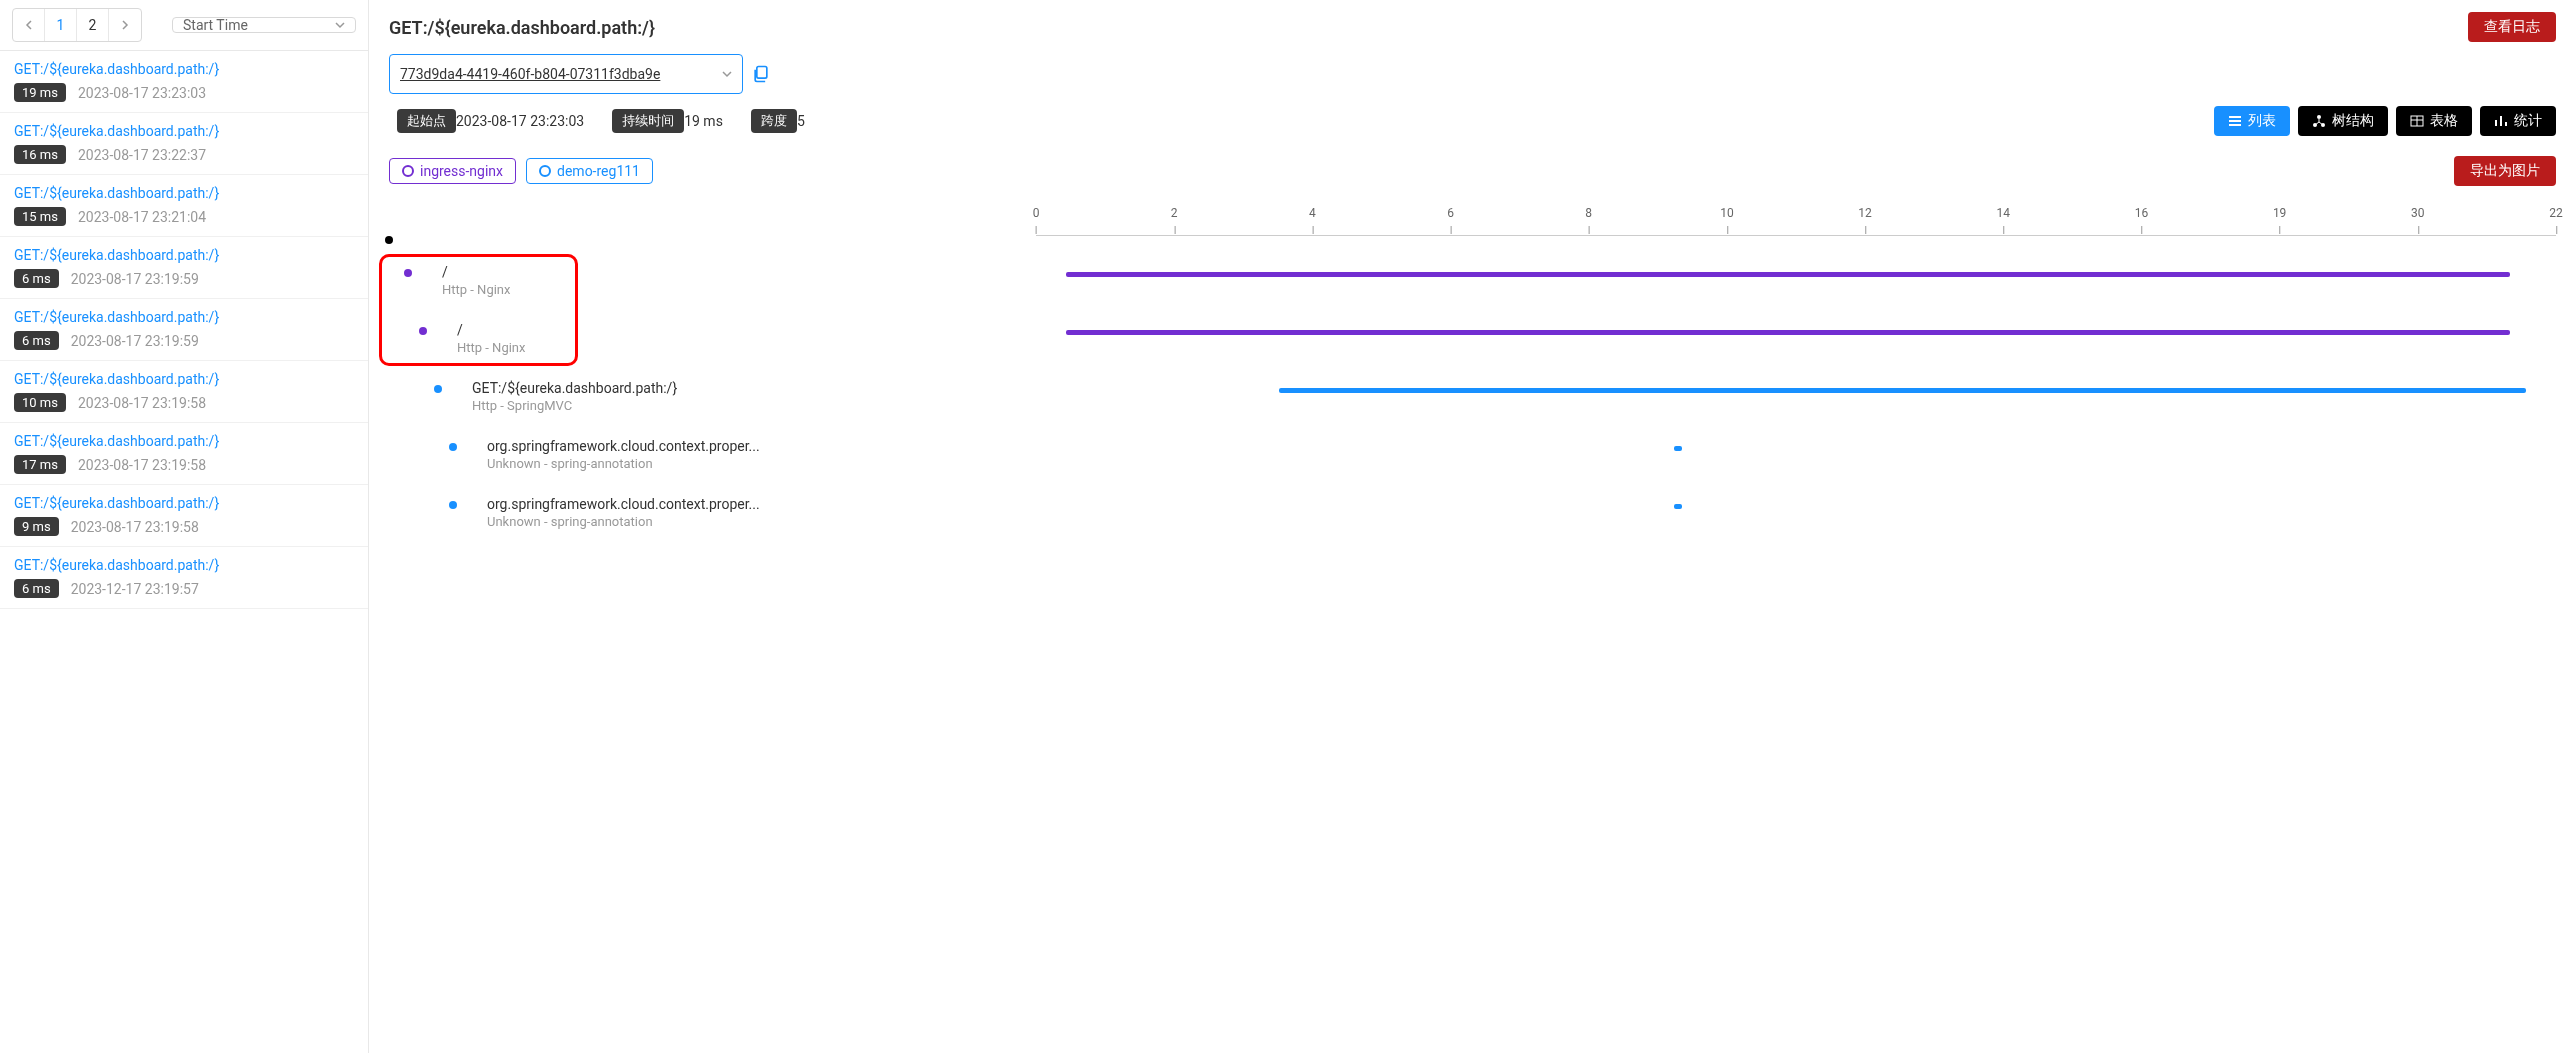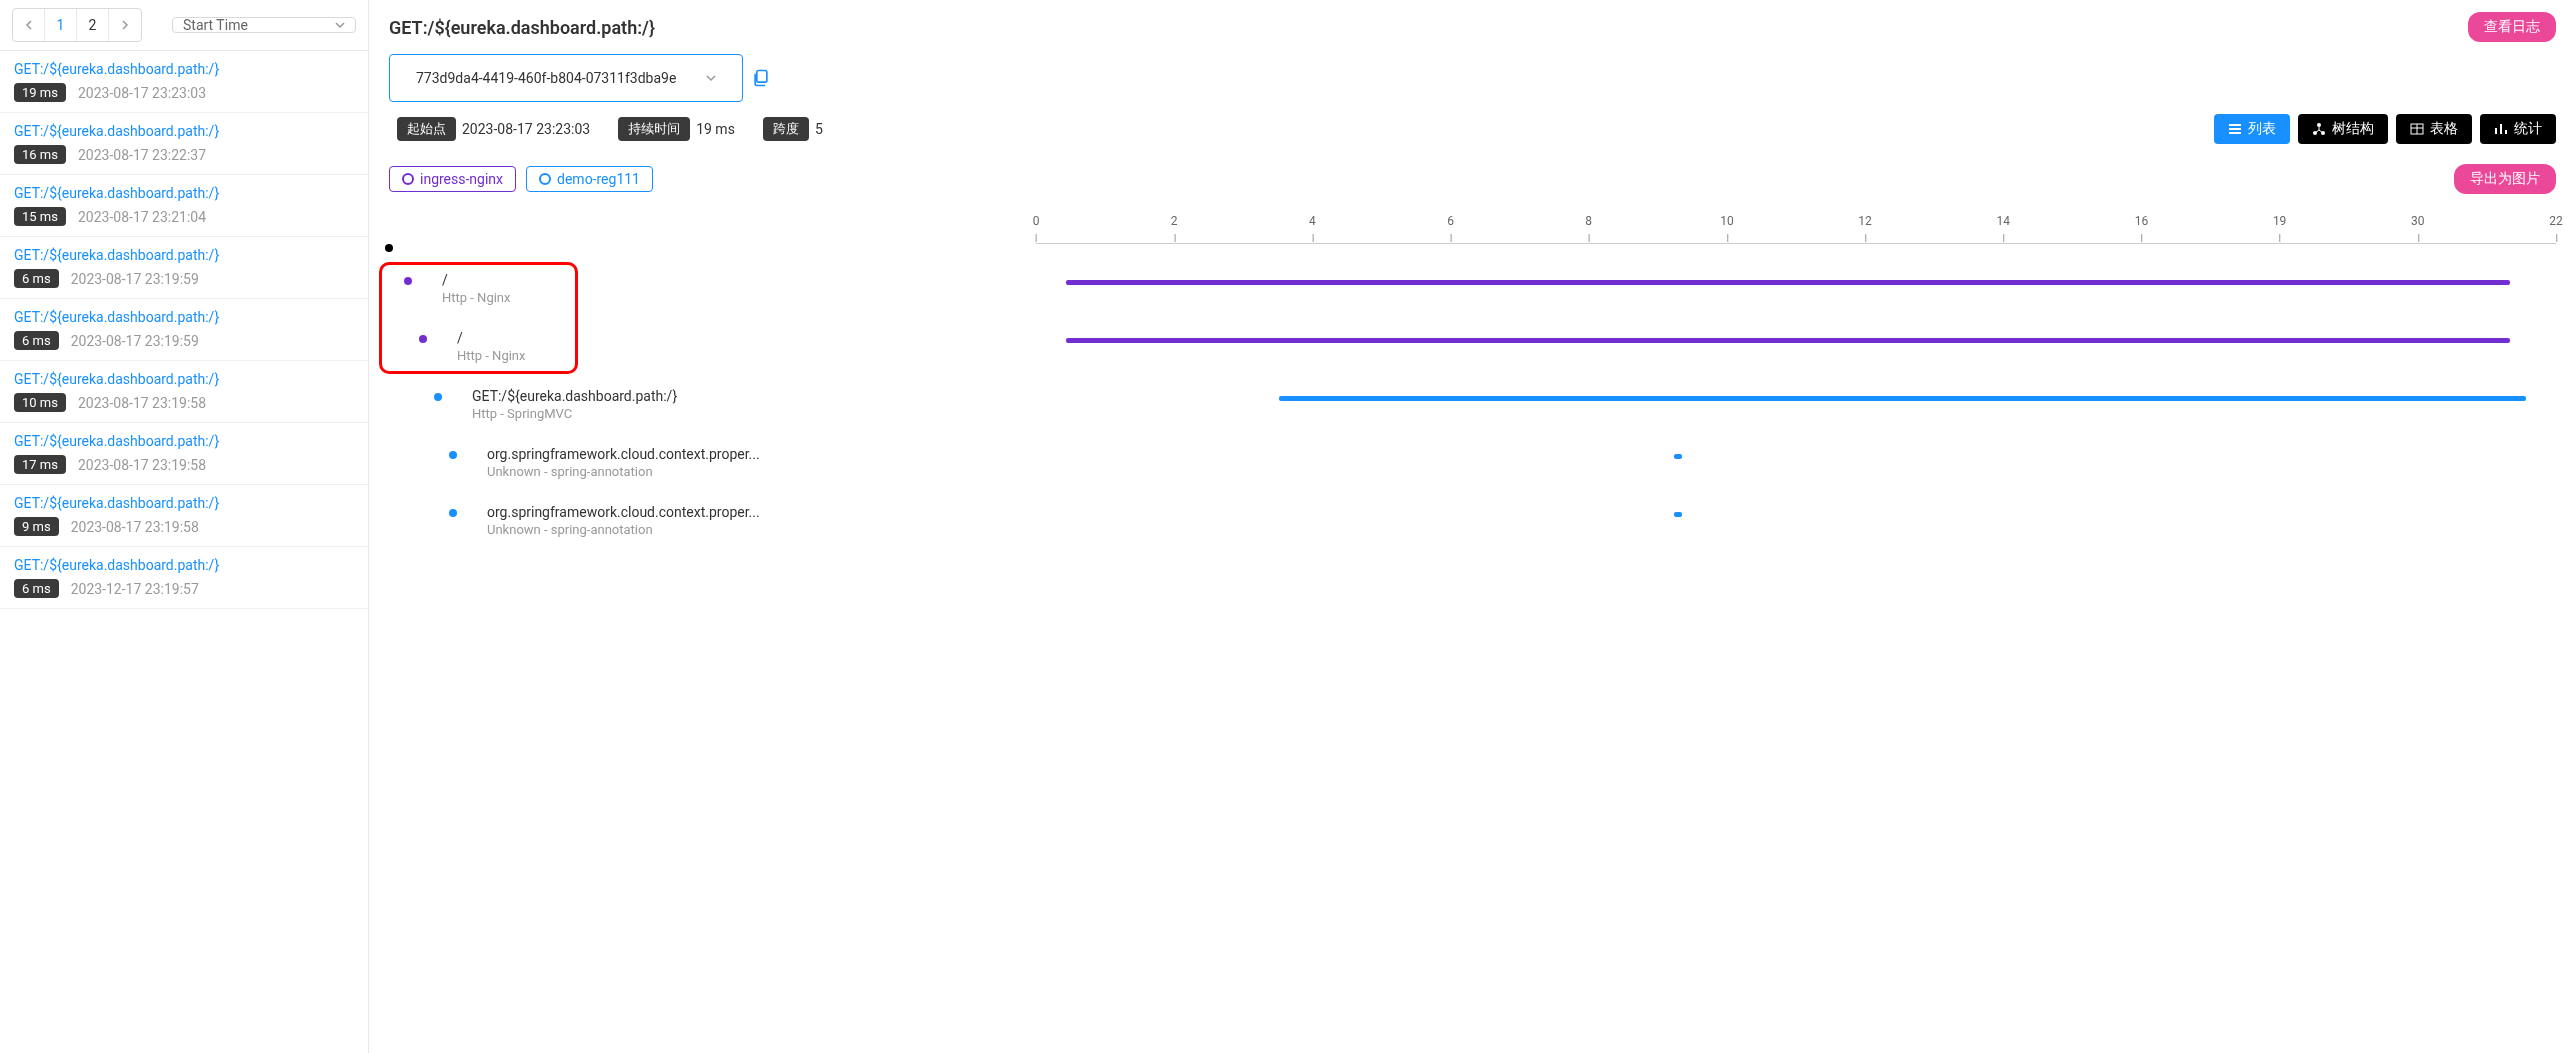--- a/index.html
+++ b/index.html
@@ -99,61 +99,62 @@
       overflow: auto;
     }
     .header-row {
       display: flex;
       align-items: center;
       justify-content: space-between;
       margin-bottom: 12px;
     }
     .main-title { font-size: 18px; font-weight: 600; }
     .btn-primary {
-      background: #ec4899;
+      background: #b91c1c;
       color: #fff;
       border: none;
       padding: 6px 16px;
-      border-radius: 12px;
+      border-radius: 4px;
       cursor: pointer;
       font-size: 14px;
     }
     .trace-id-row {
       display: flex;
       align-items: center;
       gap: 8px;
       margin-bottom: 12px;
     }
     .trace-id-select {
       width: 354px;
-      height: 48px;
+      height: 40px;
       border: 1px solid #1890ff;
       border-radius: 4px;
       display: flex;
       align-items: center;
-      padding: 0 26px;
+      padding: 0 10px;
       cursor: pointer;
       justify-content: space-between;
+      text-decoration: underline;
     }
     .copy-icon {
       width: 20px;
       height: 20px;
       color: #1890ff;
       cursor: pointer;
     }
     .info-row {
       display: flex;
       align-items: center;
       gap: 20px;
       margin-bottom: 20px;
     }
     .info-item {
       display: flex;
       align-items: center;
-      gap: 6px;
+      gap: 0;
       padding-left: 8px;
     }
     .info-label {
       background: #3a3a3a;
       color: #fff;
       padding: 3px 10px;
       border-radius: 4px;
       font-size: 13px;
     }
     .info-value { font-size: 14px; color: #333; }

